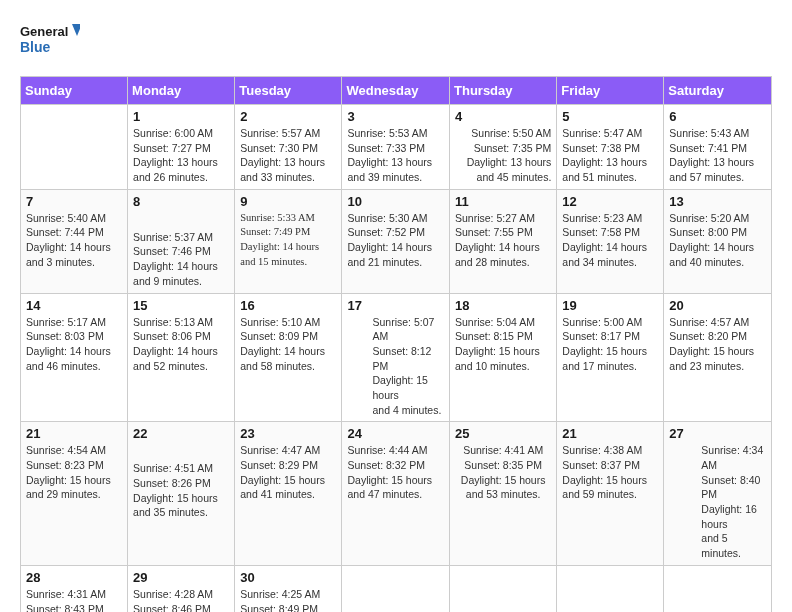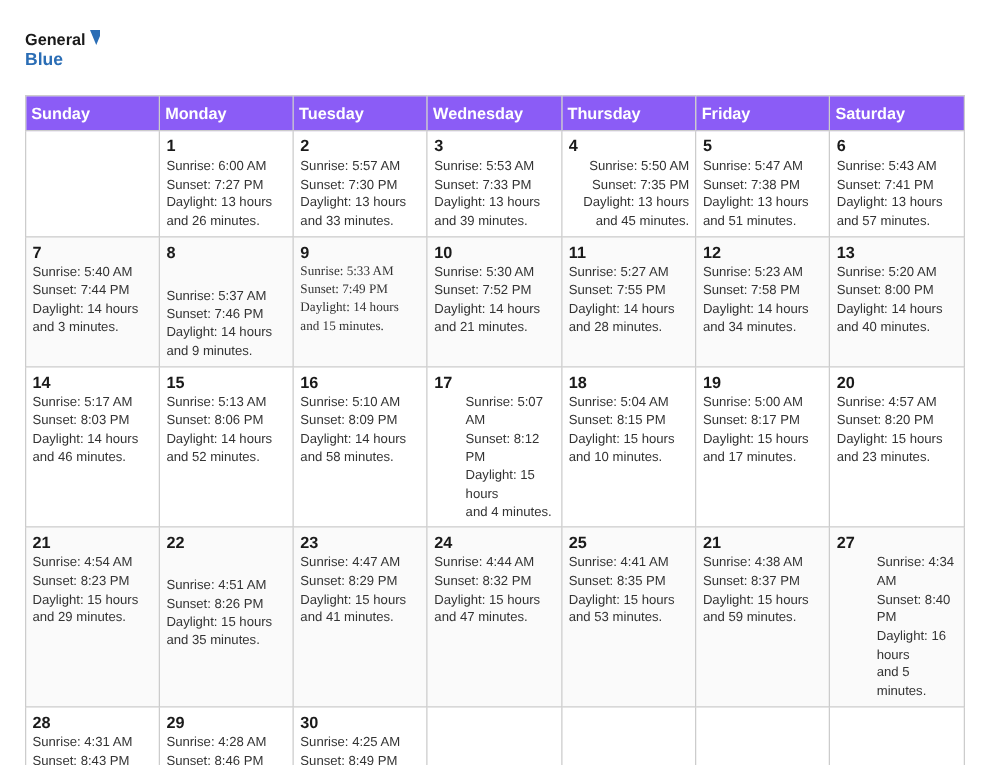--- a/index.html
+++ b/index.html
@@ -279,21 +279,21 @@
         </td>
         <td>
           <div class="day-num">24</div>
           <div class="day-info" style="white-space: pre-line;">Sunrise: 4:44 AM
 Sunset: 8:32 PM
 Daylight: 15 hours
 and 47 minutes.</div>
         </td>
         <td>
           <div class="day-num">25</div>
-          <div class="day-info" style="white-space: pre-line;">Sunrise: 4:41 AM
+          <div class="day-info" style="white-space: pre-line; text-align: center;">Sunrise: 4:41 AM
 Sunset: 8:35 PM
 Daylight: 15 hours
 and 53 minutes.</div>
         </td>
         <td>
           <div class="day-num">21</div>
           <div class="day-info" style="white-space: pre-line;">Sunrise: 4:38 AM
 Sunset: 8:37 PM
 Daylight: 15 hours
 and 59 minutes.</div>

